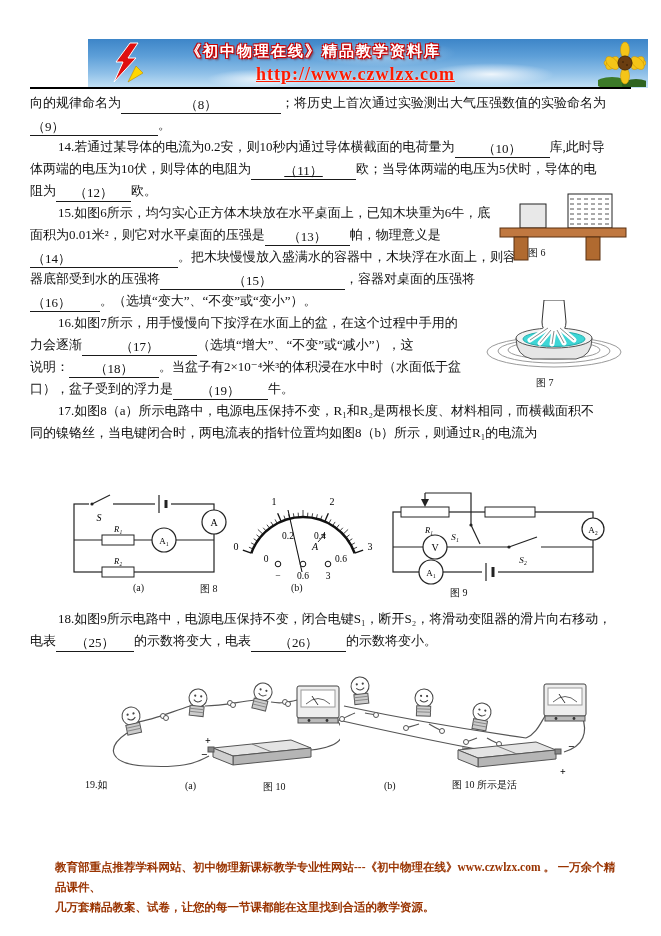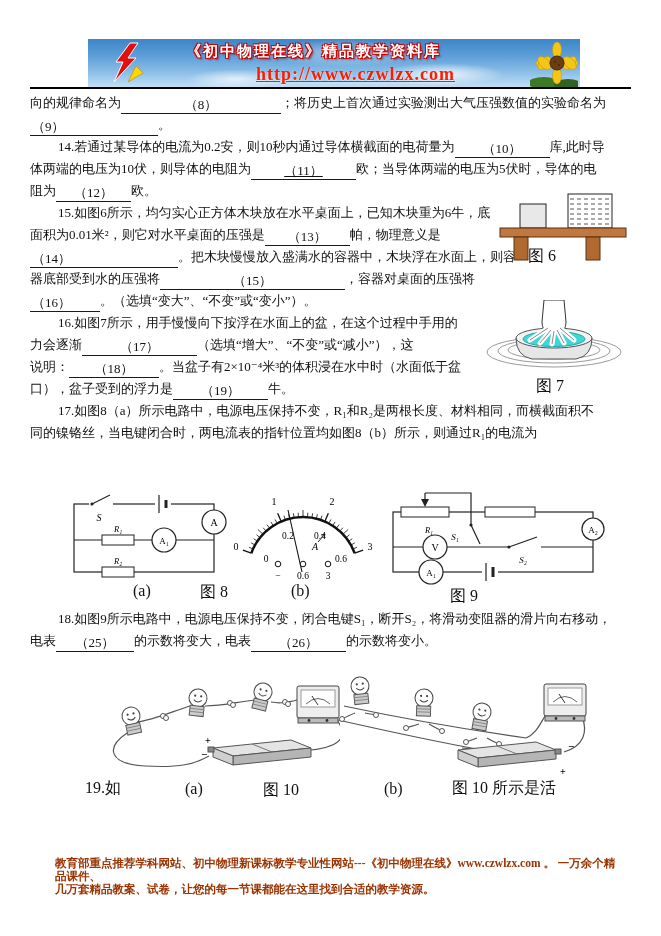--- a/index.html
+++ b/index.html
@@ -1,19 +1,19 @@
 <!DOCTYPE html>
 <html><head>
 <meta charset="utf-8">
 <style>
   html,body{margin:0;padding:0;background:#fff;}
   .page{position:relative;width:661px;height:936px;background:#fff;overflow:hidden;
         font-family:"Liberation Serif","DejaVu Serif",serif;color:#111;}
   
-  .banner{position:absolute;left:88px;top:39px;width:492px;height:49px;overflow:hidden;
+  .banner{position:absolute;left:88px;top:39px;width:560px;height:49px;overflow:hidden;
     background:
       radial-gradient(ellipse 90px 16px at 72% 72%, rgba(255,255,255,.85), rgba(255,255,255,0) 70%),
       radial-gradient(ellipse 70px 14px at 30% 82%, rgba(255,255,255,.7), rgba(255,255,255,0) 70%),
       radial-gradient(ellipse 110px 20px at 52% 28%, rgba(255,255,255,.45), rgba(255,255,255,0) 70%),
       linear-gradient(180deg,#3d85c8 0%,#5d9fd8 35%,#8fc0e8 70%,#c5e2f5 100%);}
   .banner-title{position:absolute;left:98px;top:3px;font-size:15px;font-weight:bold;color:#fff;
       letter-spacing:2px;white-space:nowrap;
       text-shadow:1px 1px 0 #c00,-1px -1px 0 #c00,1px -1px 0 #c00,-1px 1px 0 #c00,2px 2px 2px rgba(120,0,0,.6);}
   .banner-url{position:absolute;left:168px;top:25px;font-size:18px;font-weight:bold;color:#ff1a00;
       letter-spacing:1px;text-decoration:underline;white-space:nowrap;text-shadow:0 1px 2px rgba(255,255,255,.7);}
@@ -23,25 +23,25 @@
   
   .tgroup{position:absolute;left:30px;width:605px;}
   #text-group-1{top:92px;}
   #text-group-2{top:608px;}
   .tline{white-space:nowrap;height:22px;line-height:22px;font-size:13px;}
   .tline.ind{padding-left:28px;}
   .blank{display:inline-block;box-sizing:border-box;border-bottom:1px solid #1a1a1a;
          height:19px;line-height:19px;vertical-align:bottom;text-align:center;overflow:hidden;}
   .blank.left{text-align:left;padding-left:2px;}
   .figure{position:absolute;}
-  .caption{position:absolute;font-size:16px;white-space:nowrap;}
+  .caption{position:absolute;font-size:10px;white-space:nowrap;}
   svg text{font-family:"Liberation Serif","DejaVu Serif",serif;}
   .cir-label{font-style:italic;}
   
-  .footer{position:absolute;left:55px;top:857px;width:568px;font-size:11.5px;line-height:13px;
+  .footer{position:absolute;left:55px;top:857px;width:568px;font-size:11.5px;line-height:20px;
           font-weight:bold;color:#993300;}
 </style>
 </head>
 <body>
 
 <div class="page">
 
   <div class="banner">
     <svg class="logo" width="44" height="43" viewBox="0 0 44 43">
       <path d="M24,1 L10,20 L17,20 L8,40 L30,16 L22,16 L32,1 Z" fill="#e01010" stroke="#fff" stroke-width="1"></path>

